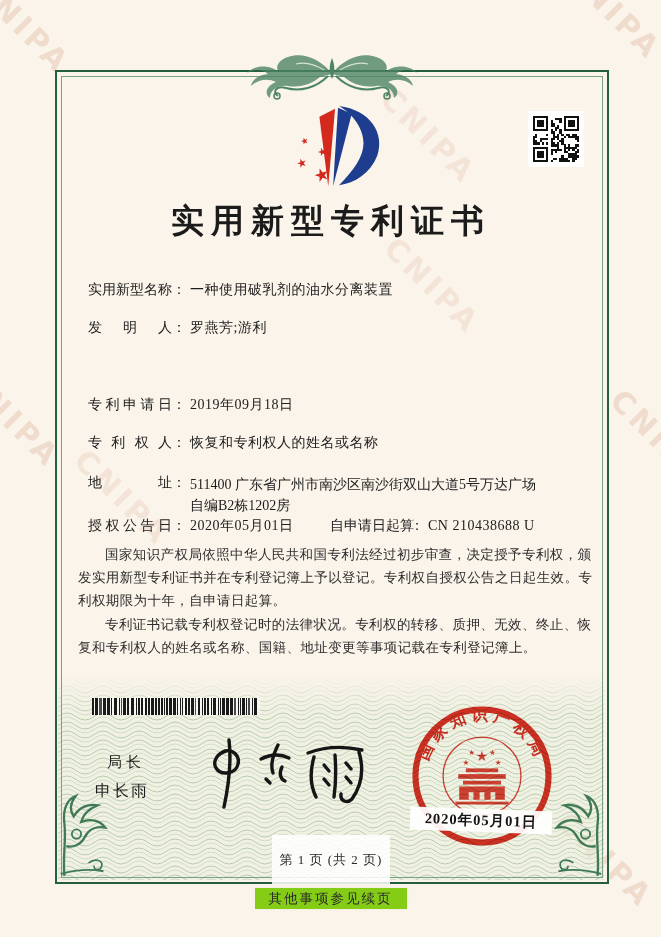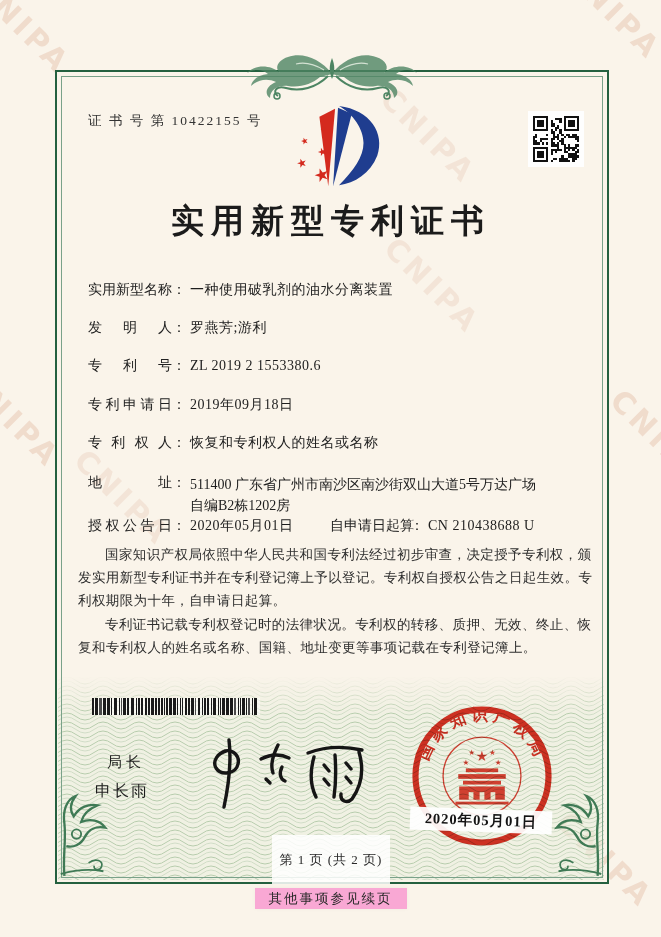--- a/index.html
+++ b/index.html
@@ -75,21 +75,21 @@
   .seal{position:absolute; left:406px; top:700px; width:152px; height:152px; z-index:5; mix-blend-mode:multiply; opacity:0.95;}
   .seal-date{
     position:absolute; left:410px; top:809px; width:142px; z-index:6;
     background:rgba(255,255,255,0.93); text-align:center;
     font-size:14.5px; font-weight:600; color:#141414; letter-spacing:1px;
     padding:2px 0; transform:rotate(2deg);
   }
   .page-num{position:absolute; left:55px; top:851px; width:552px; text-align:center; z-index:4; font-size:13px; color:#2a2a2a;}
   .page-num span{background:rgba(255,255,255,0.85); padding:17px 8px; letter-spacing:1px;}
   .continuation{position:absolute; left:0; top:890px; width:661px; text-align:center; z-index:4; font-size:13.5px; color:#2a2a2a;}
-  .continuation span{background:#f9a8d4; padding:3px 14px; letter-spacing:2px; box-shadow:0 0 4px rgba(0,0,0,0.04);}
+  .continuation span{background:#84cc16; padding:3px 14px; letter-spacing:2px; box-shadow:0 0 4px rgba(0,0,0,0.04);}
 </style>
 </head>
 <body>
 
 <div class="page">
 
   <div class="wm" style="left:-38px; top:8px;">CNIPA</div>
   <div class="wm" style="left:553px; top:-6px;">CNIPA</div>
   <div class="wm faint" style="left:368px; top:118px;">CNIPA</div>
   <div class="wm faint" style="left:372px; top:268px;">CNIPA</div>
@@ -132,21 +132,20 @@
     <path d="M4,88 C18,84 34,82 50,85" fill="none" stroke="#3f7a55" stroke-width="2"></path>
     <path d="M34,76 C42,70 50,74 48,80 C46,85 39,84 40,79" fill="none" stroke="#3f7a55" stroke-width="1.8"></path>
   </svg>
   <svg class="corner br" viewBox="0 0 56 92">
     <path d="M8,90 C6,70 10,52 8,34 C6,20 10,8 20,4 C14,12 14,20 18,26 C24,16 34,12 44,14 C34,18 28,24 26,32 C36,28 46,30 52,38 C42,36 34,40 30,48 C26,56 18,60 10,58" fill="none" stroke="#3f7a55" stroke-width="2.5"></path>
     <circle cx="21" cy="45" r="5" fill="none" stroke="#3f7a55" stroke-width="2"></circle>
     <path d="M4,88 C18,84 34,82 50,85" fill="none" stroke="#3f7a55" stroke-width="2"></path>
     <path d="M34,76 C42,70 50,74 48,80 C46,85 39,84 40,79" fill="none" stroke="#3f7a55" stroke-width="1.8"></path>
   </svg>
 
-  <div class="cert-no">证 书 号 第 10422155 号</div>
 
   <svg class="logo" viewBox="0 0 120 100">
     <path d="M60,6 C92,10 107,34 99,57 C92,75 76,85 60,87 C75,72 85,58 85,44 C85,29 74,14 60,6 Z" fill="#1f3d8f"></path>
     <polygon points="40,17 56,9 49,88" fill="#d42a1e"></polygon>
     <polygon points="59,8 73,14 54,88" fill="#1f3d8f"></polygon>
     <text x="35" y="85" font-size="18" fill="#d42a1e" transform="rotate(-18 35 80)">★</text>
     <text x="17" y="70" font-size="12" fill="#d42a1e" transform="rotate(-18 17 66)">★</text>
     <text x="38" y="58" font-size="11" fill="#d42a1e" transform="rotate(-18 38 54)">★</text>
     <text x="21" y="46" font-size="9" fill="#d42a1e" transform="rotate(-18 21 43)">★</text>
     <text x="41" y="33" font-size="7" fill="#d42a1e" transform="rotate(-18 41 31)">★</text>
@@ -378,23 +377,20 @@
   </div>
 
   <div class="doc-title">实用新型专利证书</div>
 
   <div class="frow" style="top:281px">
     <span class="flabel">实用新型名称</span><span class="colon">：</span><span class="fval">一种使用破乳剂的油水分离装置</span>
   </div>
   <div class="frow" style="top:319px">
     <span class="flabel">发明人</span><span class="colon">：</span><span class="fval">罗燕芳;游利</span>
   </div>
-  <div class="frow" style="top:357px">
-    <span class="flabel">专利号</span><span class="colon">：</span><span class="fval">ZL 2019 2 1553380.6</span>
-  </div>
   <div class="frow" style="top:396px">
     <span class="flabel">专利申请日</span><span class="colon">：</span><span class="fval">2019年09月18日</span>
   </div>
   <div class="frow" style="top:434px">
     <span class="flabel">专利权人</span><span class="colon">：</span><span class="fval">恢复和专利权人的姓名或名称</span>
   </div>
   <div class="frow" style="top:474px">
     <span class="flabel">地址</span><span class="colon">：</span><span class="addr-val"><span>511400 广东省广州市南沙区南沙街双山大道5号万达广场</span><br><span>自编B2栋1202房</span></span>
   </div>
   <div class="frow" style="top:517px">

